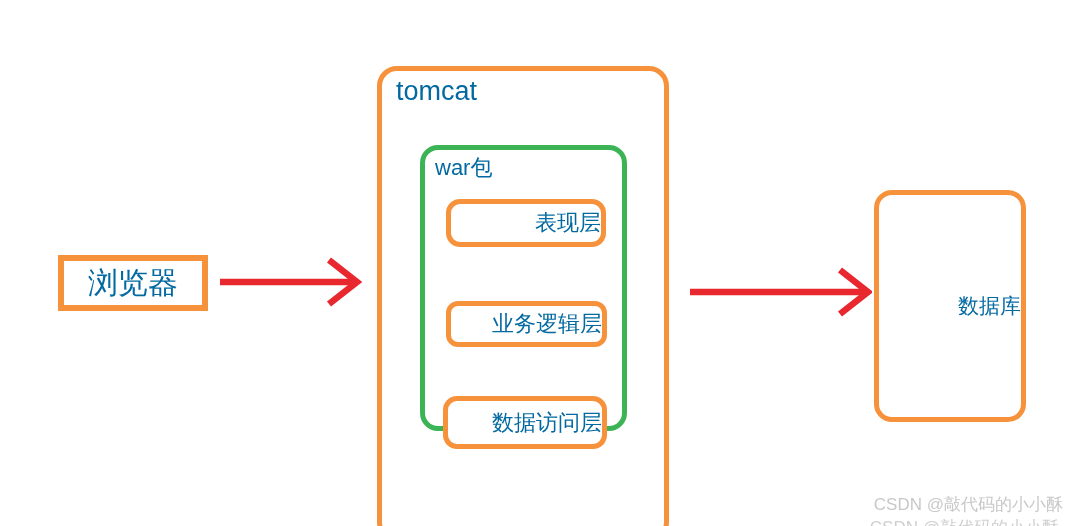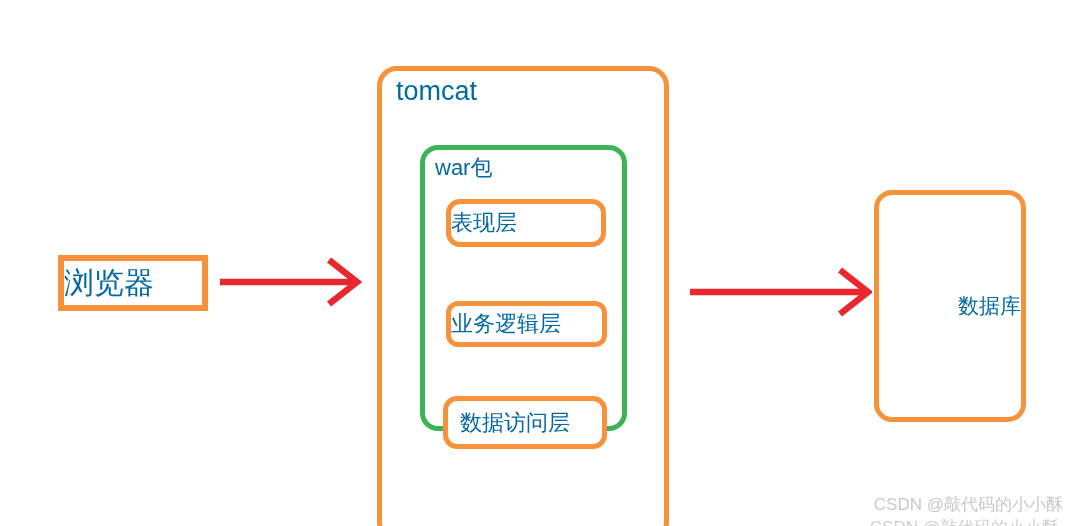--- a/index.html
+++ b/index.html
@@ -13,21 +13,21 @@
   }
   .red-label { color: #0369a1; }
 
   
   .browser-box {
     position: absolute;
     left: 58px; top: 255px;
     width: 150px; height: 56px;
     border: 6px solid #F7923C;
     box-sizing: border-box;
-    display: flex; align-items: center; 
+    display: flex; align-items: center; justify-content: center;
   }
   .browser-box .label { font-size: 30px; }
 
   
   .tomcat-box {
     position: absolute;
     left: 377px; top: 66px;
     width: 292px; height: 476px;
     border: 5px solid #F7923C;
     border-radius: 20px;
@@ -54,21 +54,21 @@
     left: 10px; top: 3px;
     font-size: 22px;
   }
 
   
   .layer-box {
     position: absolute;
     border: 5px solid #F7923C;
     border-radius: 14px;
     box-sizing: border-box;
-    display: flex; align-items: center; justify-content: flex-start;
+    display: flex; align-items: center; justify-content: flex-end;
     background: #ffffff;
   }
   .layer-box .label { font-size: 22px; white-space: nowrap; }
   .layer-1 { left: 21px; top: 49px;  width: 160px; height: 48px; }
   .layer-2 { left: 21px; top: 151px; width: 161px; height: 46px; border-radius: 12px; }
   .layer-3 { left: 18px; top: 246px; width: 164px; height: 53px; padding-left: 12px; }
 
   
   .db-box {
     position: absolute;

